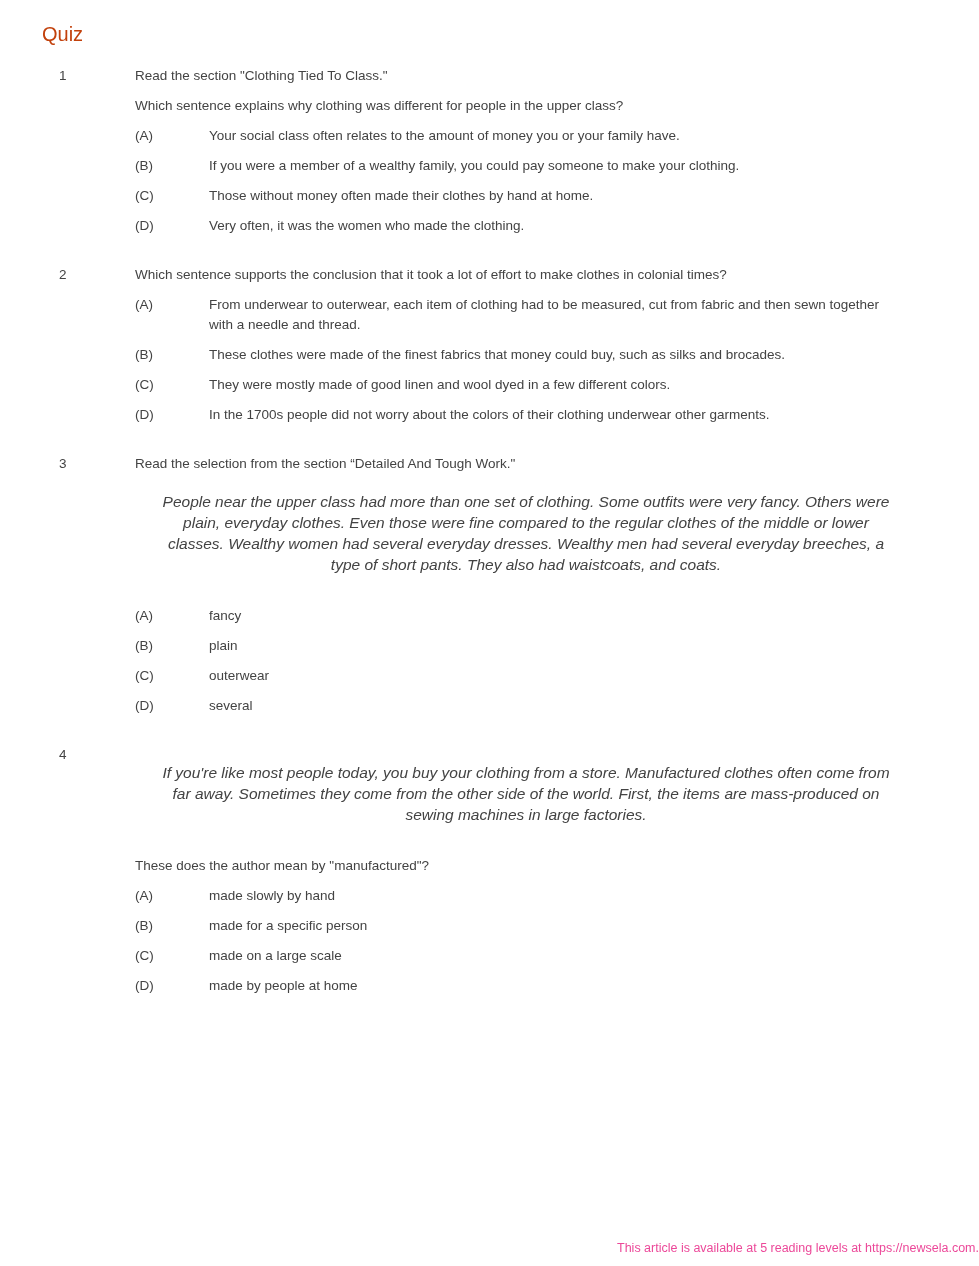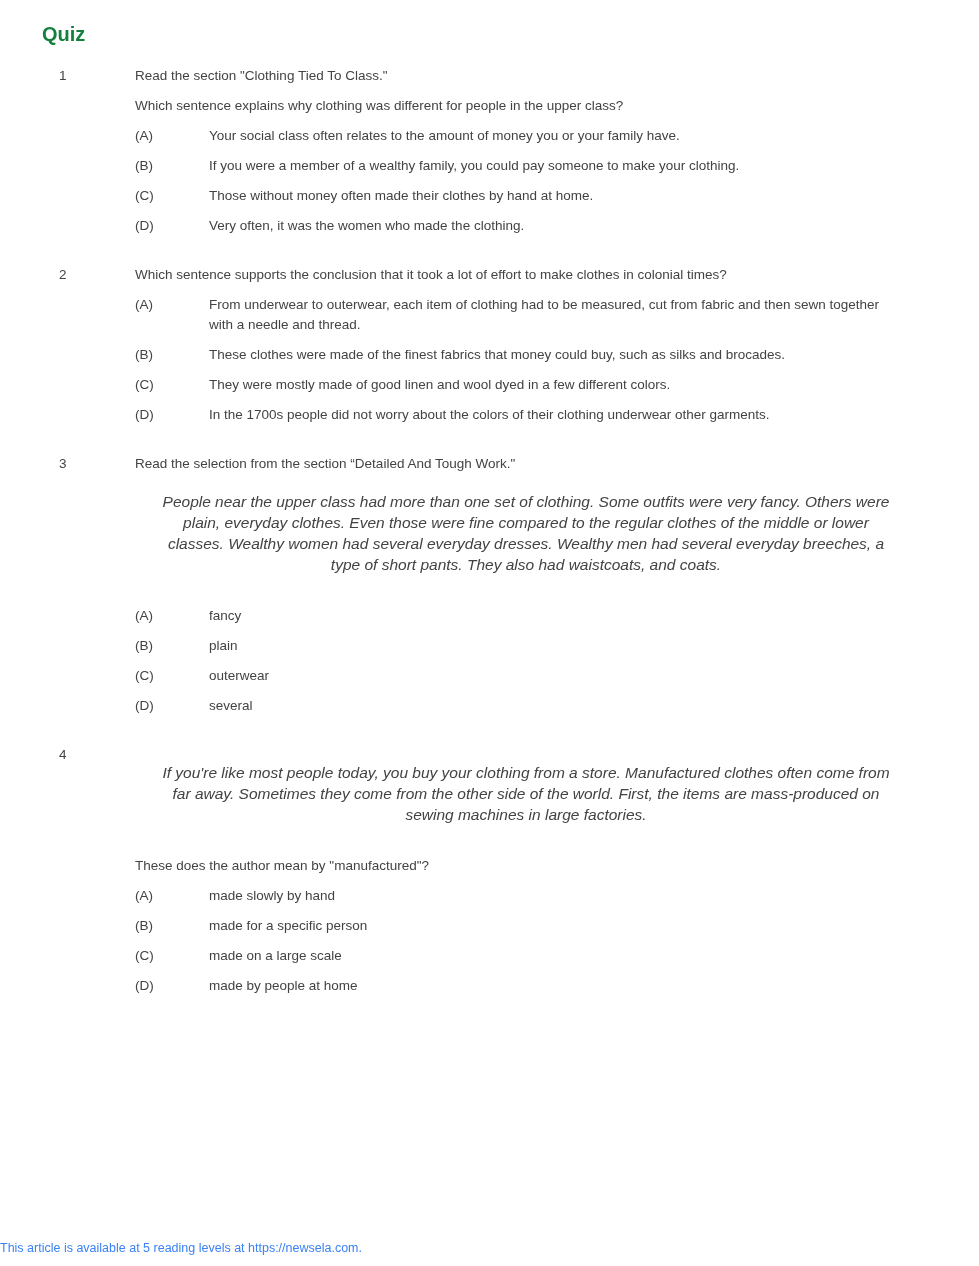--- a/index.html
+++ b/index.html
@@ -10,22 +10,22 @@
     background: #ffffff;
     font-family: "Liberation Sans", sans-serif;
     color: #434343;
     overflow: hidden;
   }
   .page-title {
     margin: 0;
     padding: 22px 8px 0 42px;
     font-size: 20px;
     line-height: 24px;
-    font-weight: bold;
-    color: #15803d;
+    font-weight: normal;
+    color: #c2410c;
   }
   .question {
     display: flex;
     margin: 19px 40px 0 59px;
   }
   .question.first { margin-top: 20px; }
   .qnum {
     width: 76px;
     flex: none;
     font-size: 13.5px;
@@ -52,26 +52,26 @@
     display: flex;
     margin-bottom: 10px;
     font-size: 13.5px;
     line-height: 20px;
   }
   .choice .letter { width: 74px; flex: none; }
   .choice .text  { flex: 1; }
   .footer {
     position: absolute;
     left: 0;
-    right: 8px;
+    right: 0;
     top: 1241px;
-    text-align: left;
+    text-align: right;
     font-size: 12.5px;
     line-height: 15px;
-    color: #3b82f6;
+    color: #ec4899;
   }
 </style>
 </head>
 <body>
 
 <div class="page">
 
   <h1 class="page-title">Quiz</h1>
 
   <div class="question first">

